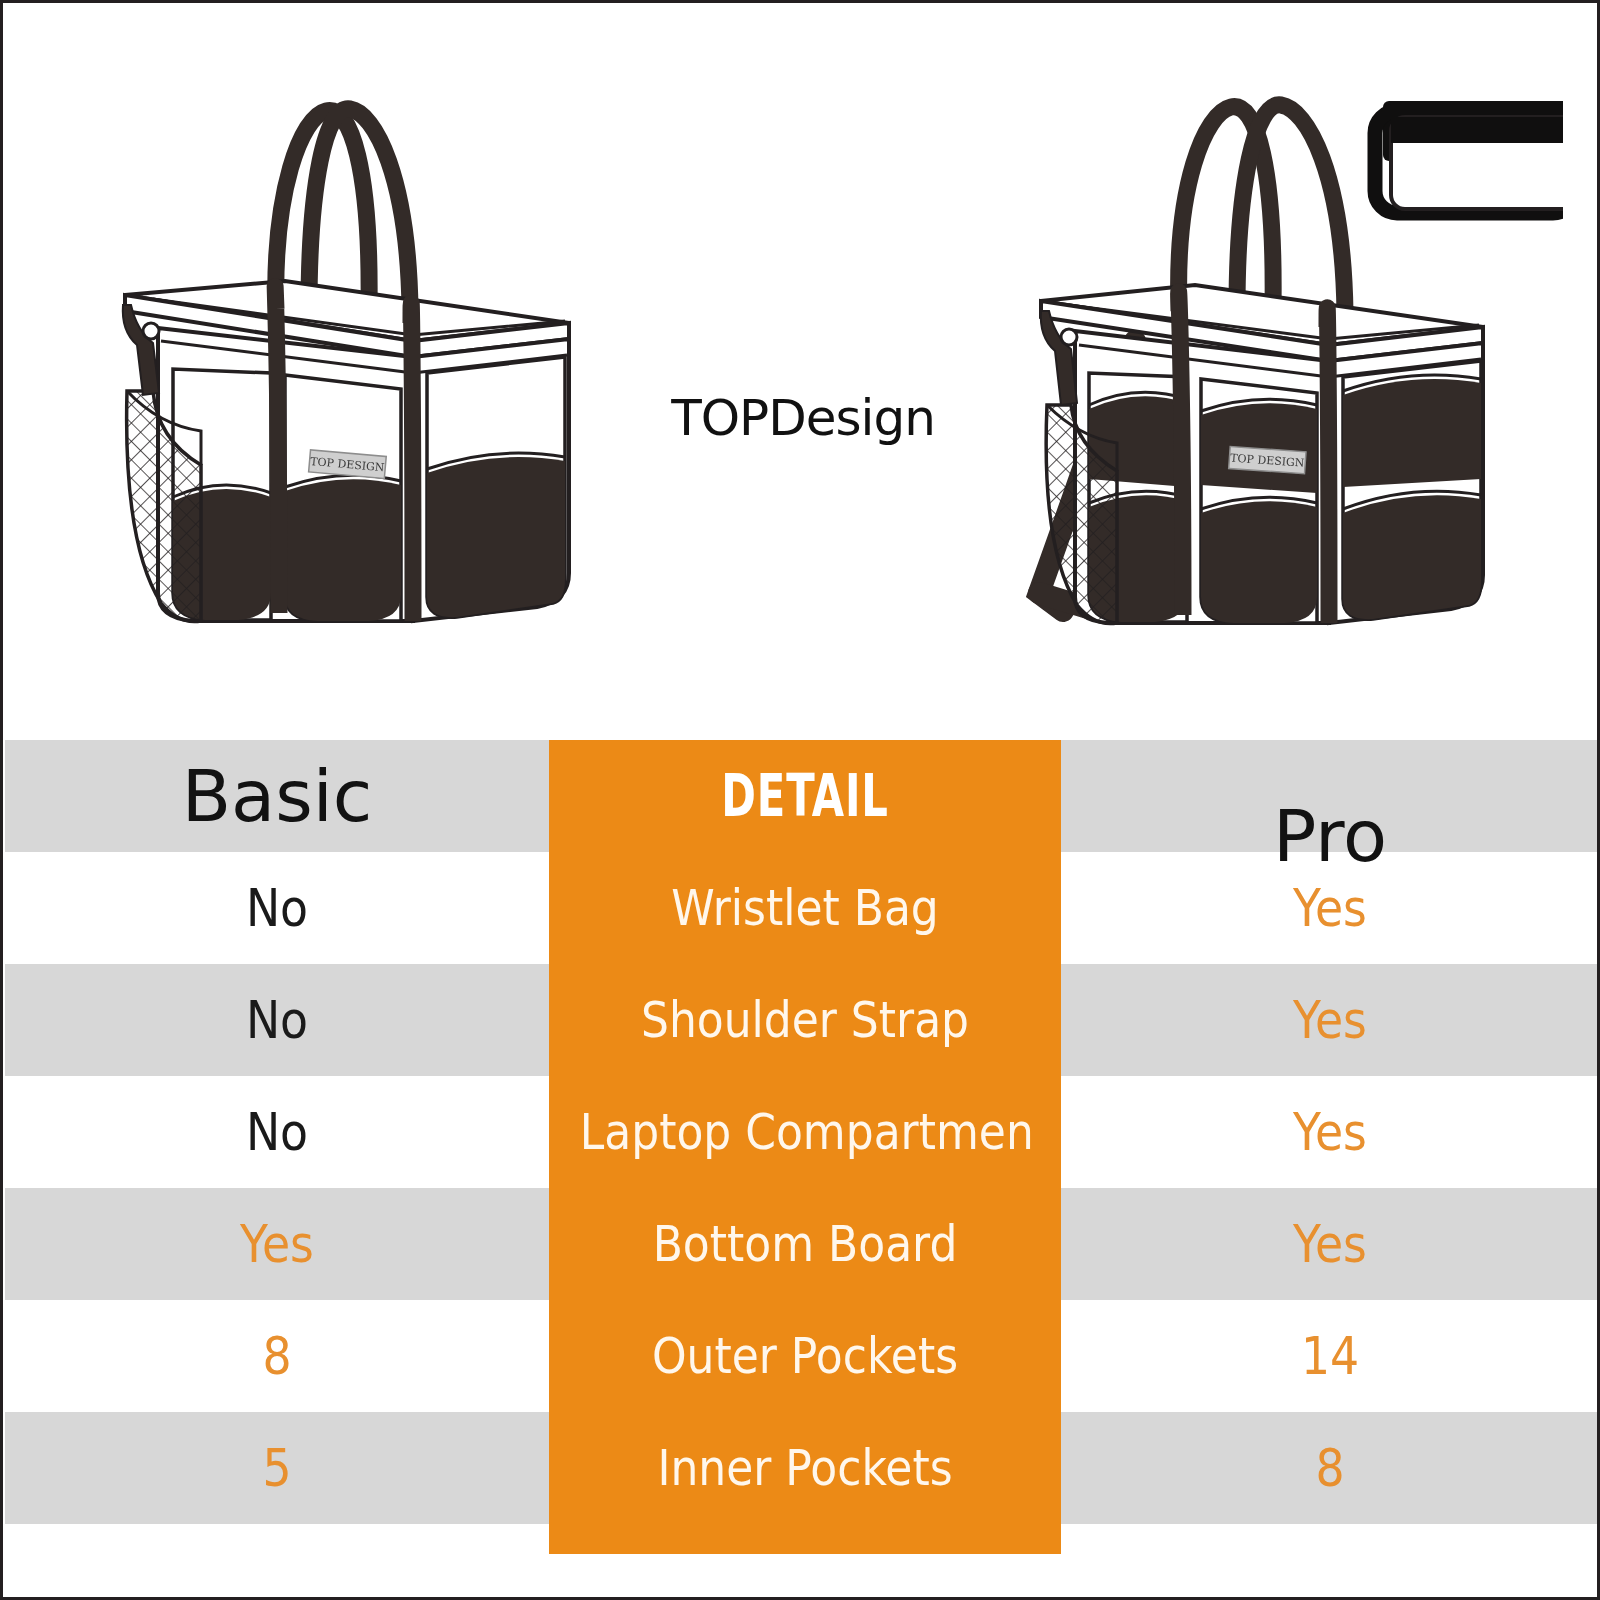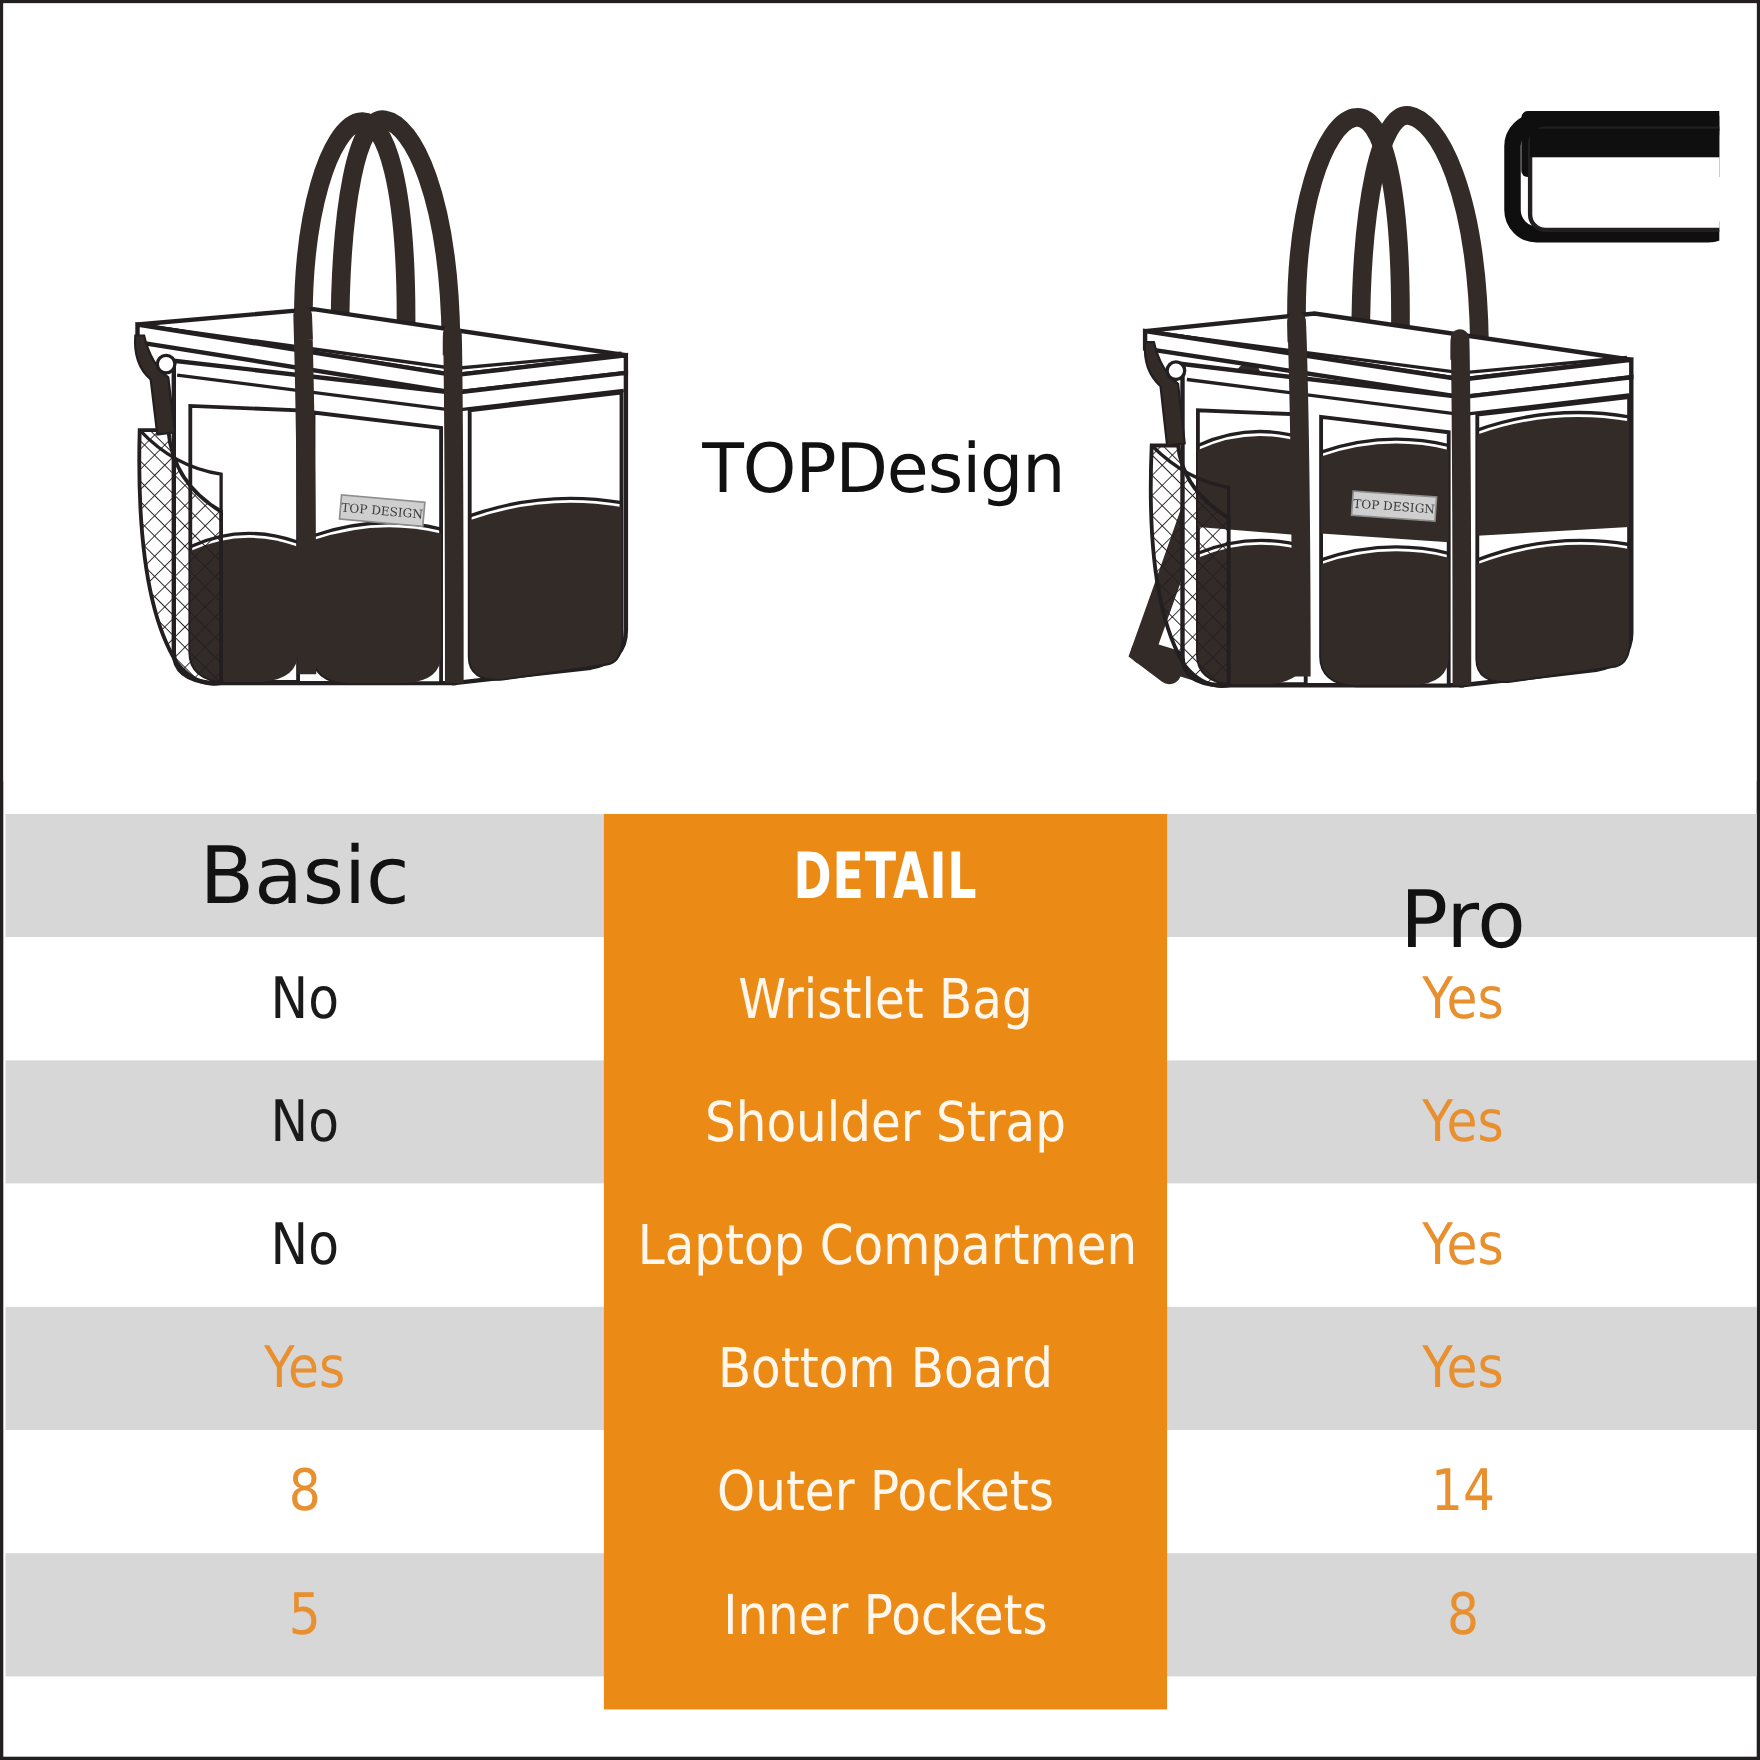--- a/index.html
+++ b/index.html
@@ -24,21 +24,21 @@
     background:#ffffff;
   }
   .bag-svg{position:absolute;}
   #bag-basic{left:110px;top:70px;width:470px;height:560px;}
   #bag-pro{left:980px;top:70px;width:580px;height:560px;}
 
   #brand{
     position:absolute;
     left:540px;top:386px;width:520px;
     text-align:center;
-    font-size:62px;
+    font-size:50px;
     letter-spacing:-1px;
     color:#111111;
     font-family:"DejaVu Sans", sans-serif;
     font-weight:400;
     white-space:nowrap;
   }
 
   
   #table{
     position:absolute;left:2px;top:737px;width:1594px;height:891px;

